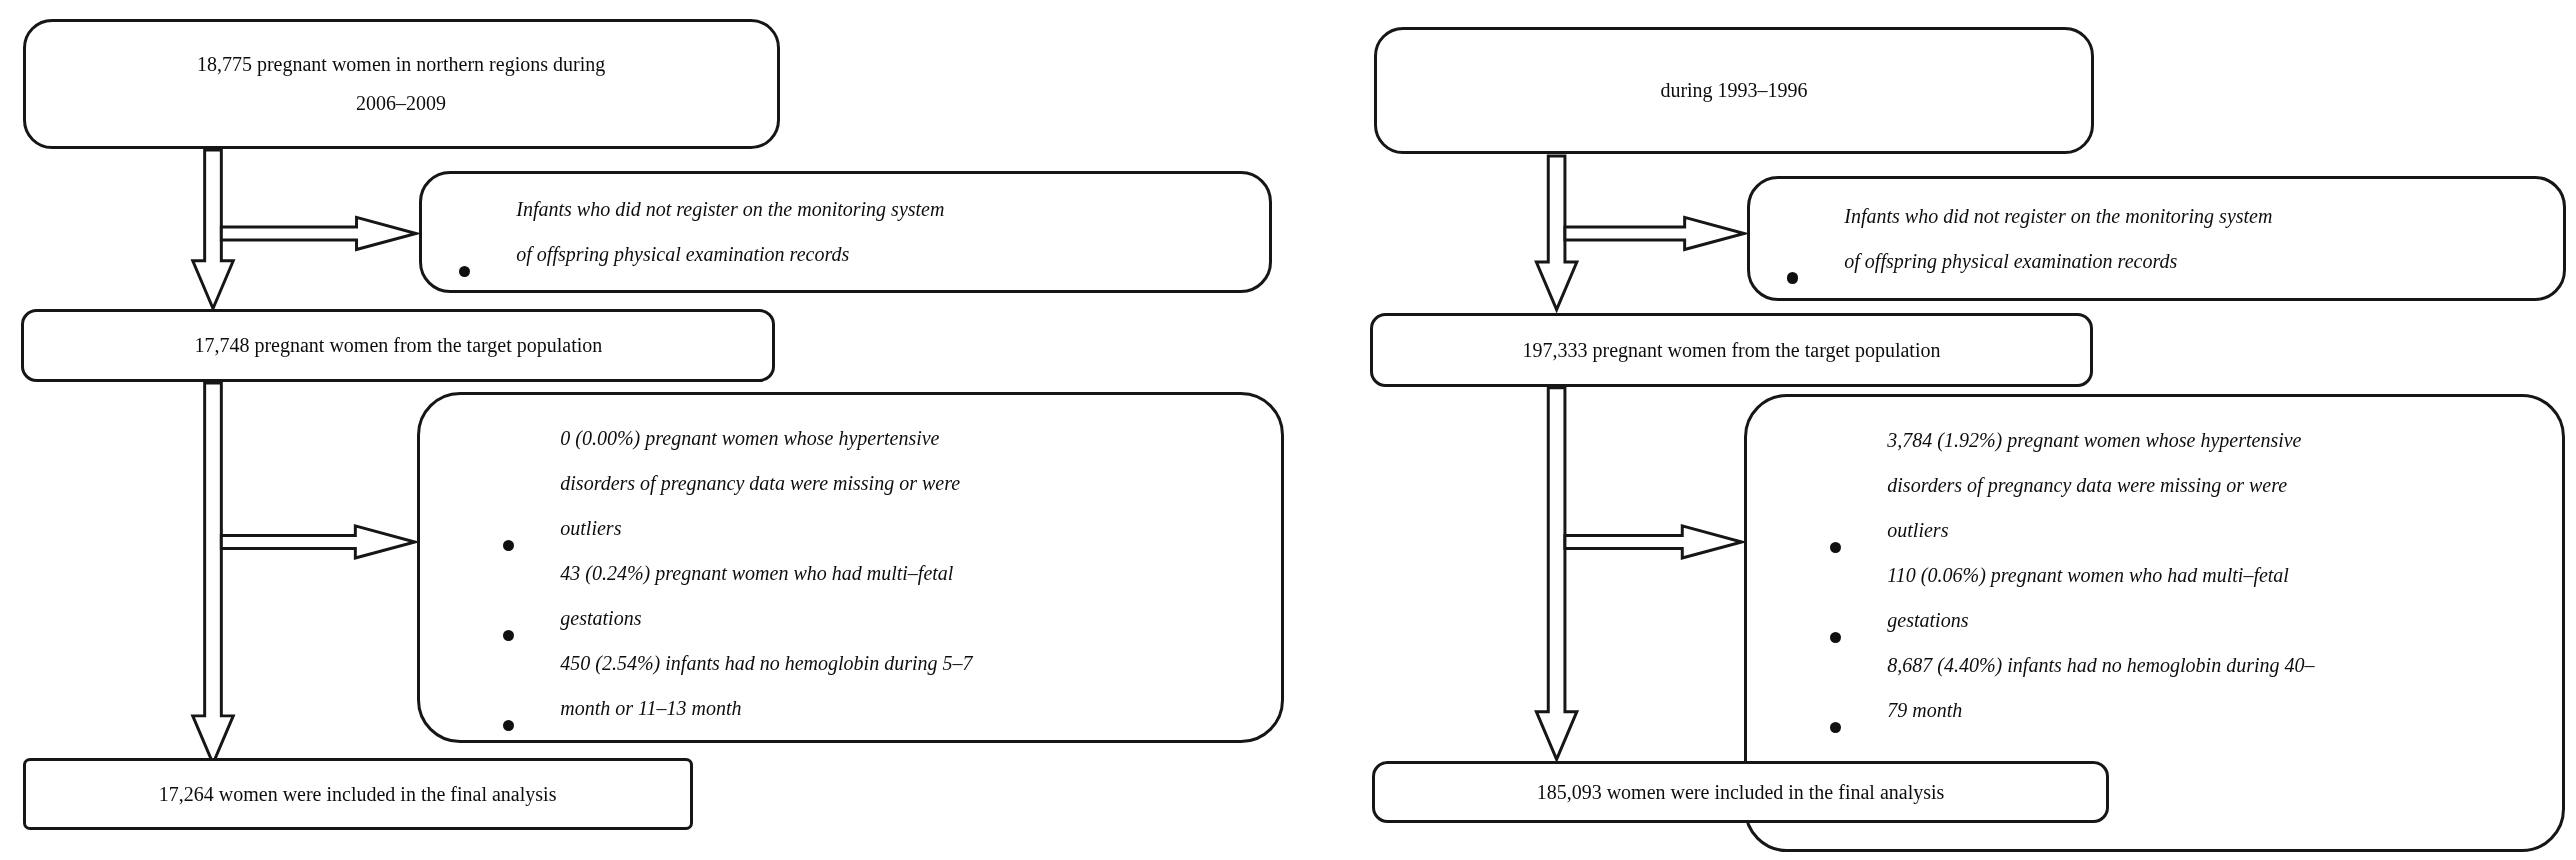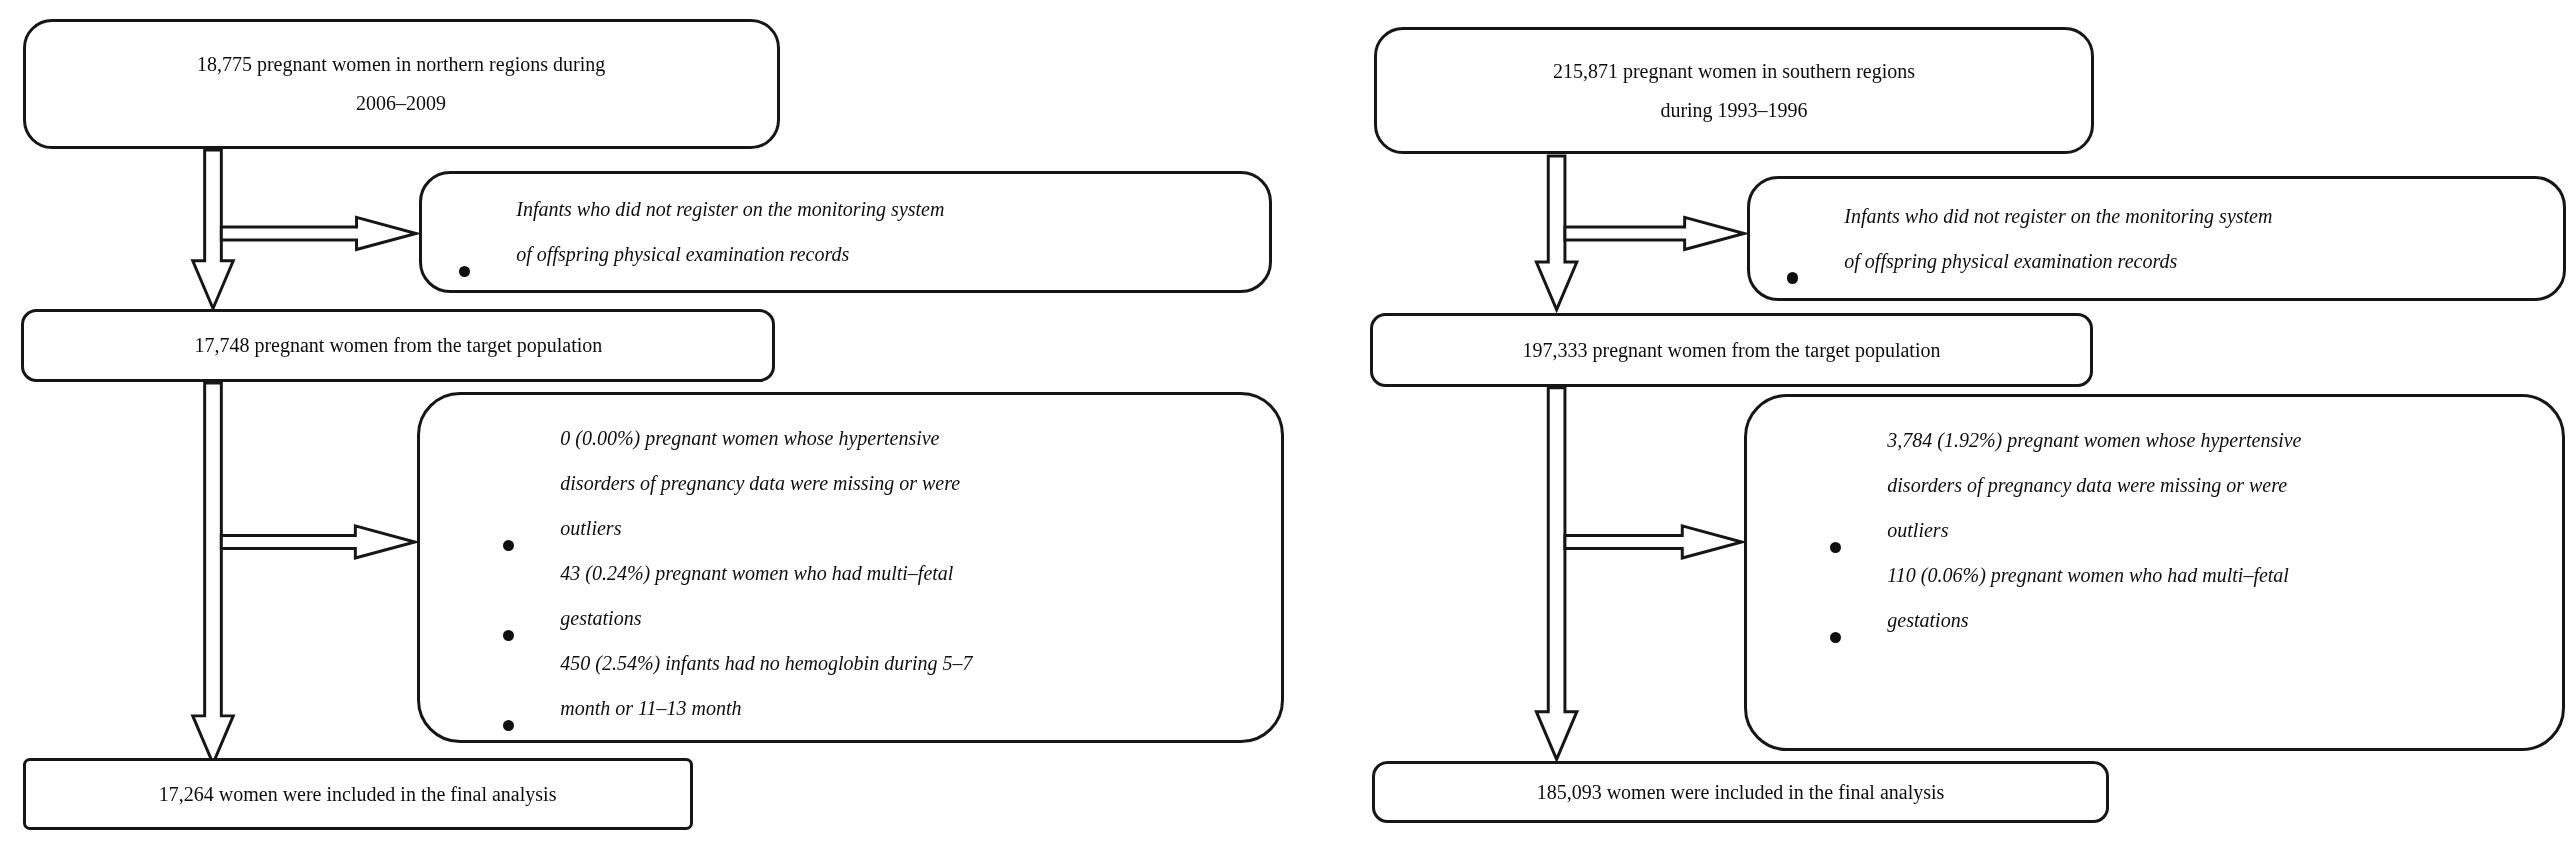--- a/index.html
+++ b/index.html
@@ -93,54 +93,60 @@
 
     <div class="box midbox" style="left:22.6px;top:758px;width:670px;height:72px;border-radius:7px;">
       <span class="tline">17,264 women were included in the final analysis</span>
     </div>
 
   </section>
 
   <section>
 
     <div class="box topbox" style="left:1374px;top:27px;width:720px;height:127px;border-radius:29px;">
-      <div class="tline">215,871 pregnant women in southern regions</div>
       <div class="tline">during 1993–1996</div>
     </div>
 
     <div class="box sidebox" style="left:1747px;top:176px;width:819px;height:125px;border-radius:31px;">
       <div class="item">
         <span class="dot"></span>
         <div class="lines">
           <div class="tline">Infants who did not register on the monitoring system</div>
           <div class="tline">of offspring physical examination records</div>
         </div>
       </div>
     </div>
 
     <div class="box midbox" style="left:1370px;top:313px;width:723px;height:74px;border-radius:15.5px;">
       <span class="tline">197,333 pregnant women from the target population</span>
     </div>
 
-    <div class="box xbox" style="left:1744px;top:394px;width:821px;height:357px;border-radius:43px;">
+    <div class="box xbox" style="left:1744px;top:394px;width:821px;height:458px;border-radius:43px;">
       <div class="item">
         <span class="dot"></span>
         <div class="lines">
           <div class="tline">3,784 (1.92%) pregnant women whose hypertensive</div>
           <div class="tline">disorders of pregnancy data were missing or were</div>
           <div class="tline">outliers</div>
         </div>
       </div>
       <div class="item">
         <span class="dot"></span>
         <div class="lines">
           <div class="tline">110 (0.06%) pregnant women who had multi–fetal</div>
           <div class="tline">gestations</div>
         </div>
       </div>
+      <div class="item">
+        <span class="dot"></span>
+        <div class="lines">
+          <div class="tline">8,687 (4.40%) infants had no hemoglobin during 40–</div>
+          <div class="tline">79 month</div>
+        </div>
+      </div>
     </div>
 
     <div class="box midbox" style="left:1372px;top:761px;width:737px;height:62px;border-radius:15.5px;">
       <span class="tline">185,093 women were included in the final analysis</span>
     </div>
 
   </section>
 
 </div>
 

